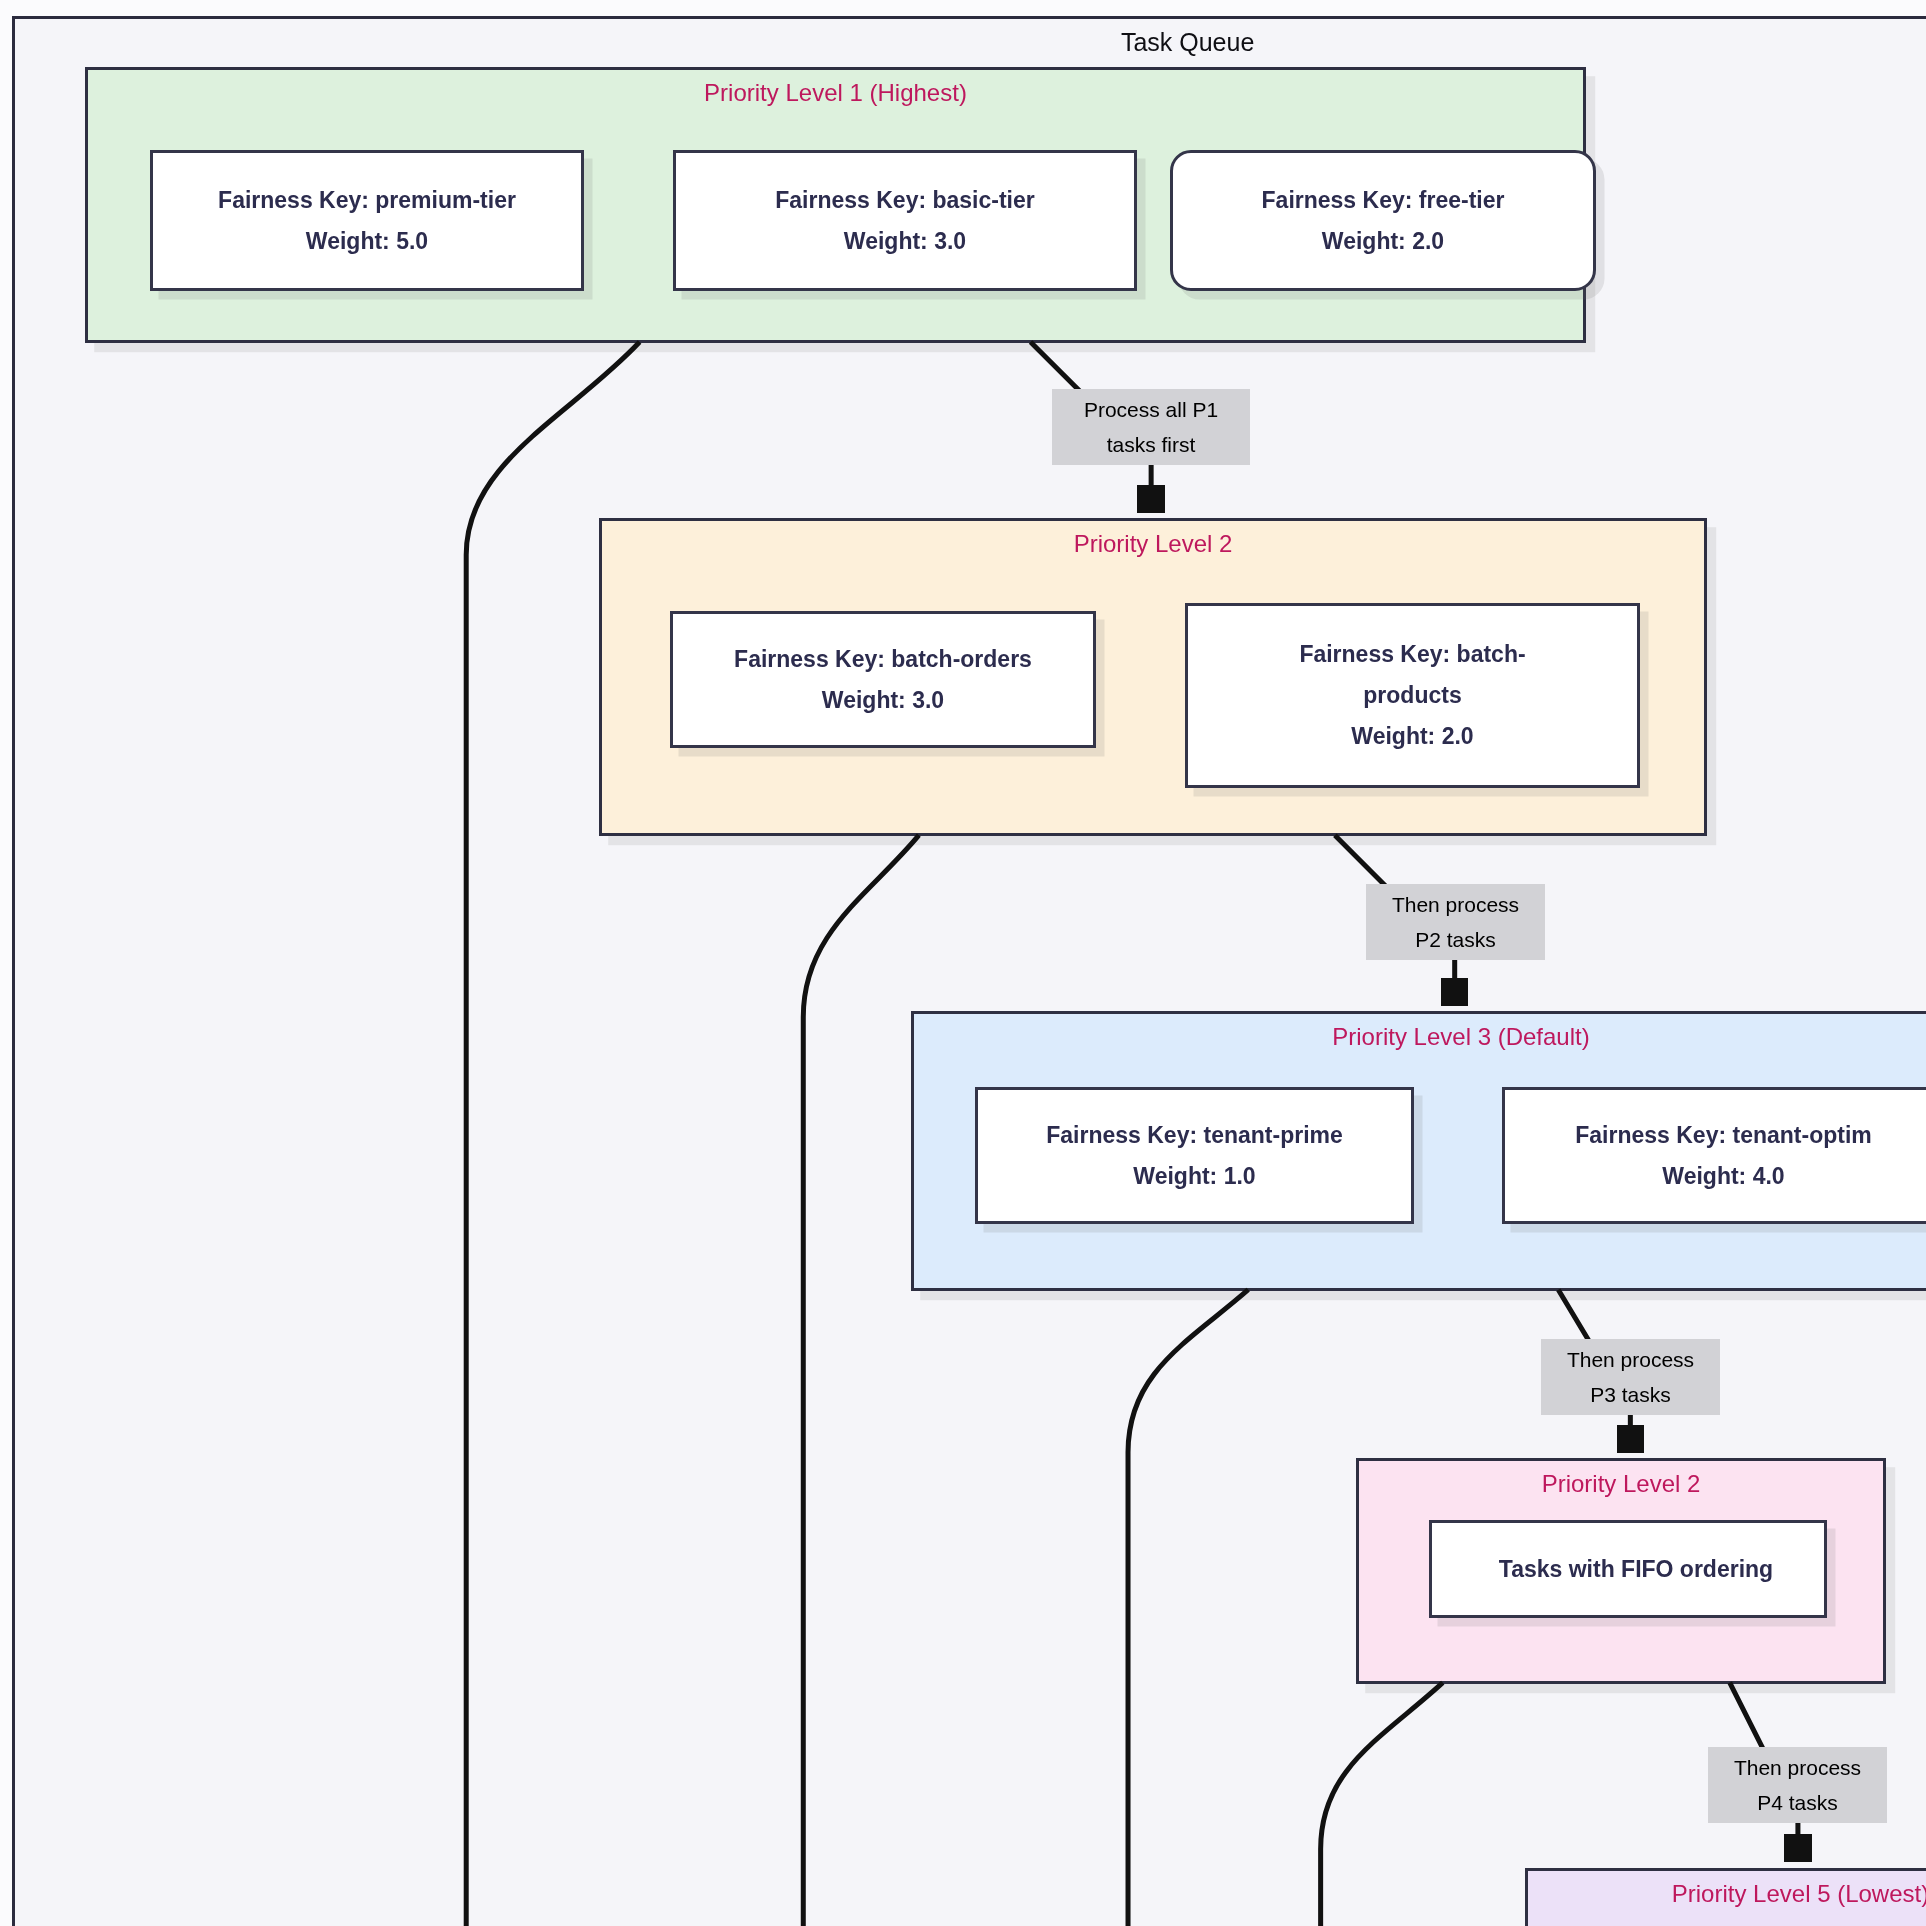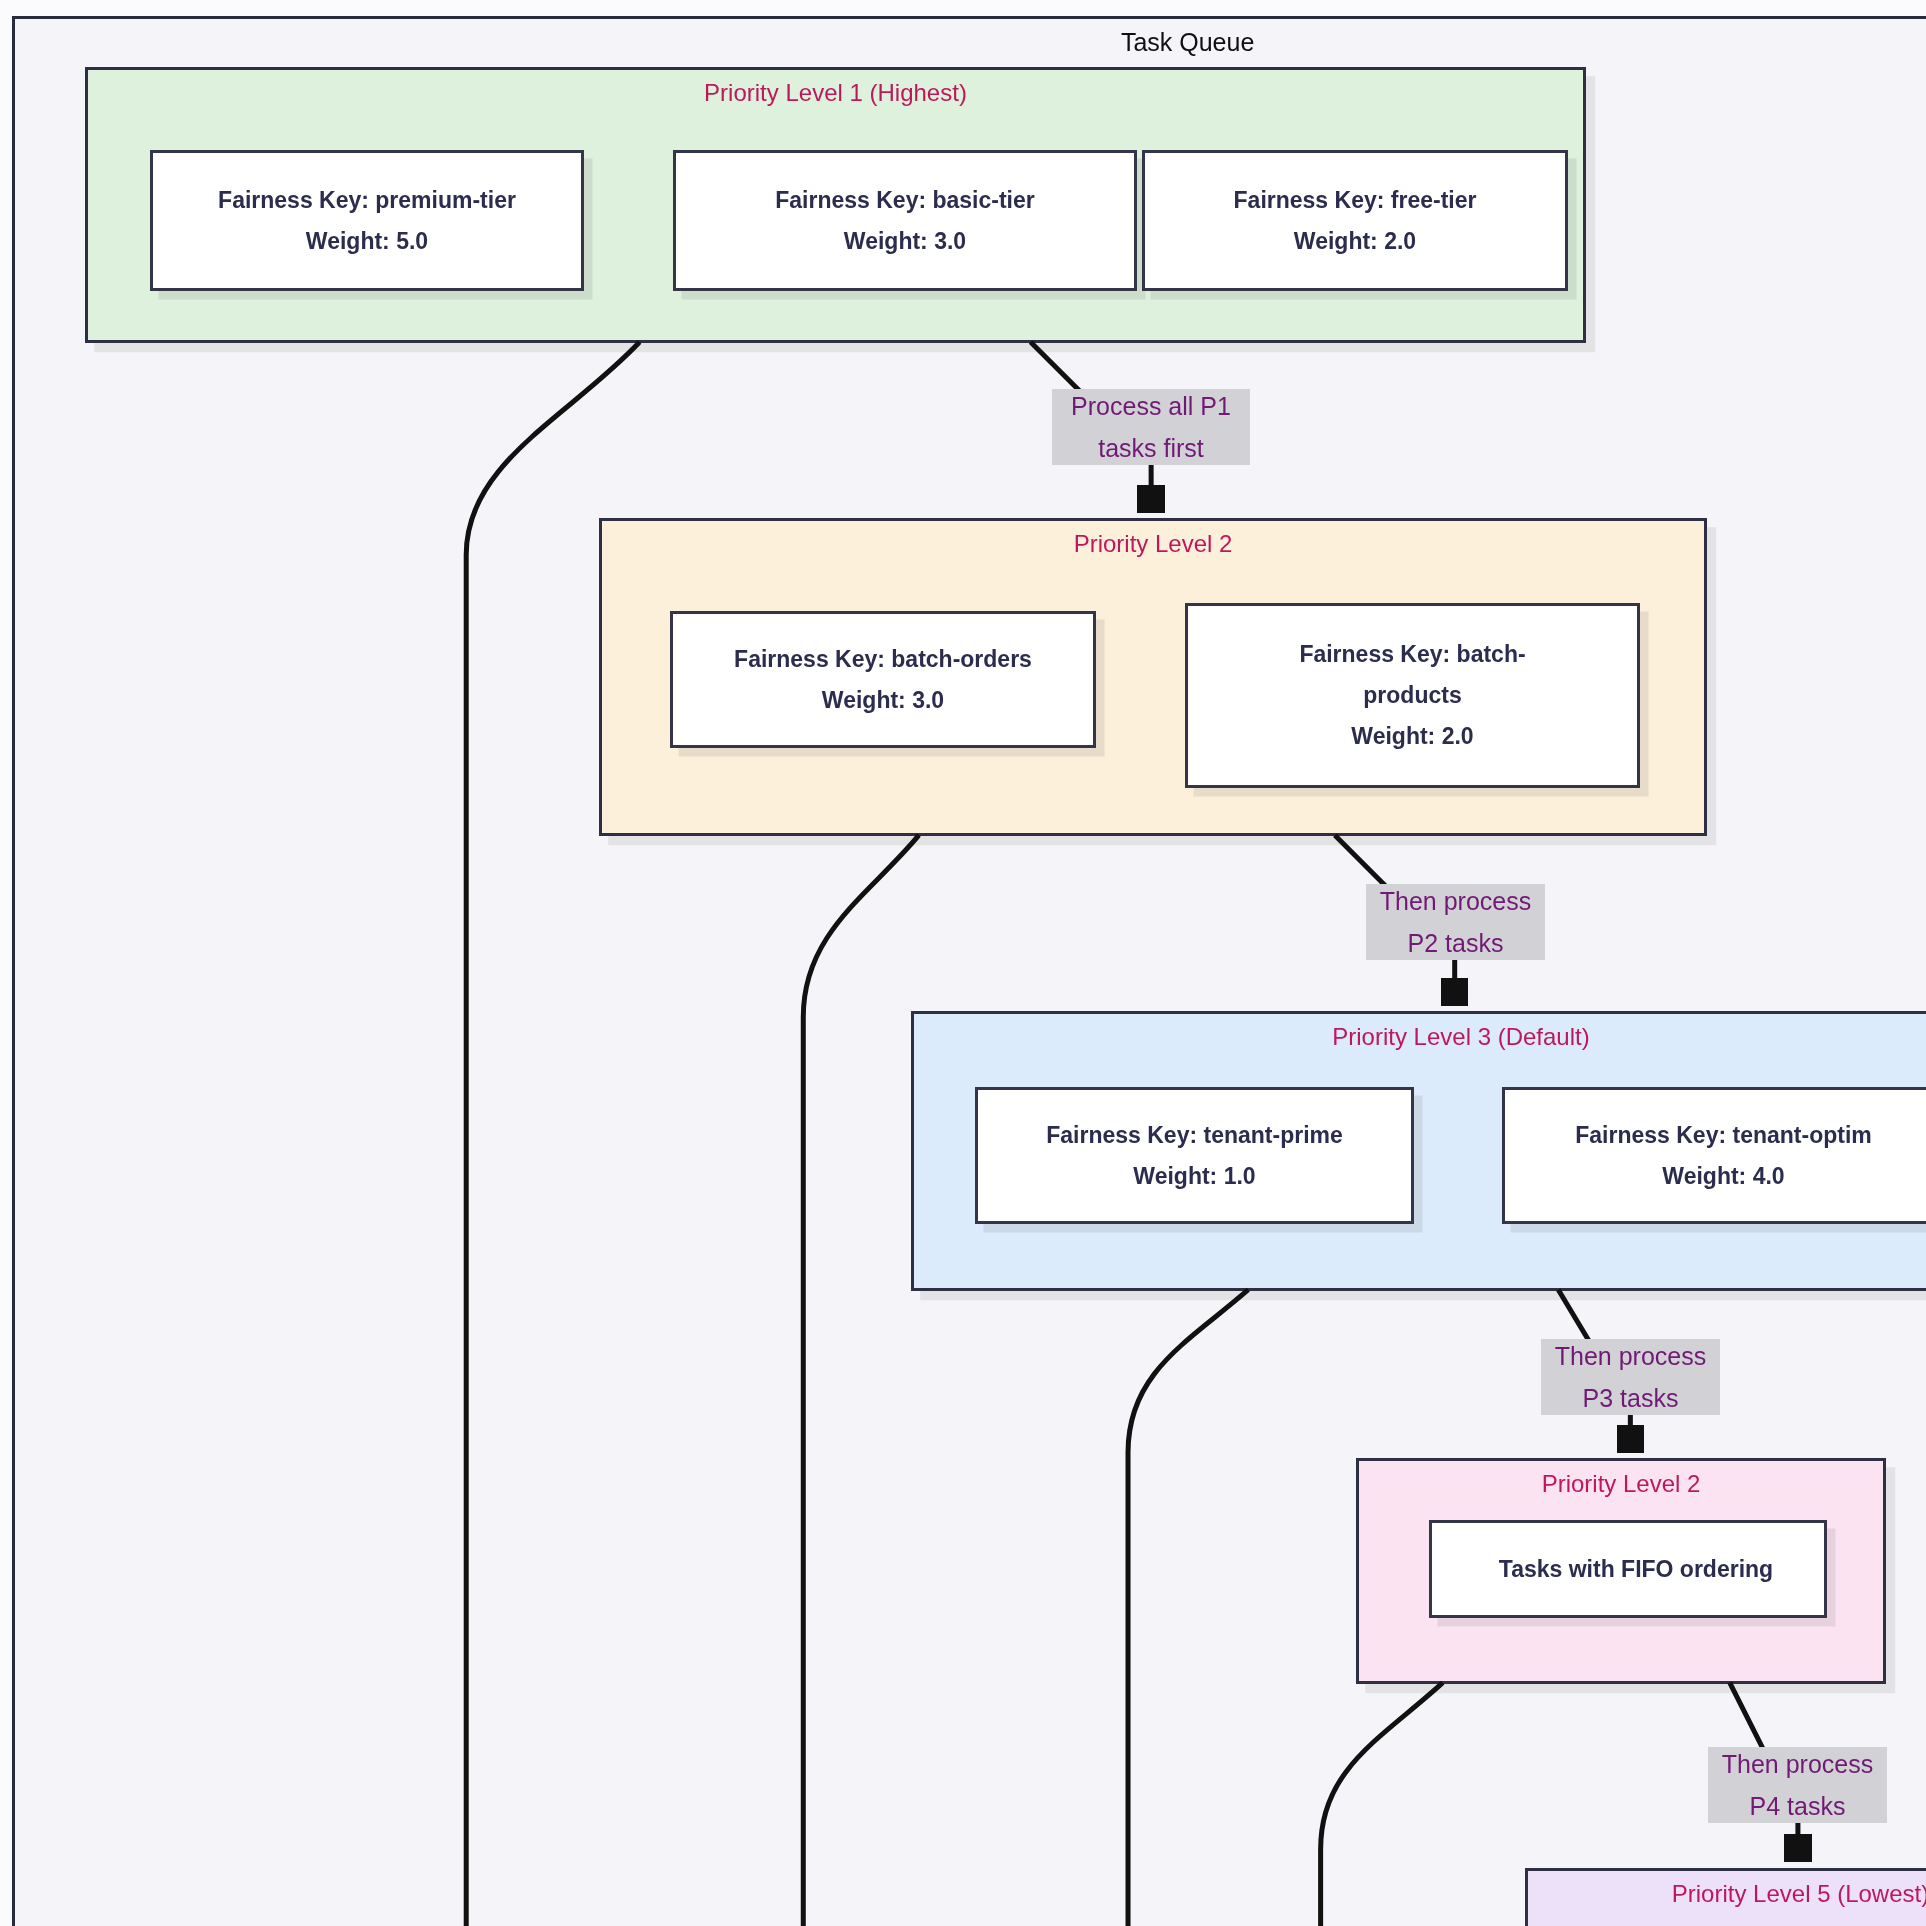--- a/index.html
+++ b/index.html
@@ -62,22 +62,22 @@
     justify-content: center;
     align-items: center;
     text-align: center;
     z-index: 12;
     font-weight: bold;
   }
   
   .elabel {
     position: absolute;
     background: #d2d2d6;
-    color: #701a75;
-    font-size: 25px;
+    color: #000000;
+    font-size: 21px;
     line-height: 1.68;
     display: flex;
     flex-direction: column;
     justify-content: center;
     align-items: center;
     text-align: center;
     z-index: 30;
   }
   svg.edges {
     position: absolute;
@@ -101,21 +101,21 @@
     <div class="sub-title">Priority Level 1 (Highest)</div>
   </div>
   <div class="node" style="left:150px; top:150px; width:428px; height:135px;">
     <span>Fairness Key: premium-tier</span>
     <span>Weight: 5.0</span>
   </div>
   <div class="node" style="left:673px; top:150px; width:458px; height:135px;">
     <span>Fairness Key: basic-tier</span>
     <span>Weight: 3.0</span>
   </div>
-  <div class="node" style="left:1142px; top:150px; width:420px; height:135px;">
+  <div class="node" style="left:1170px; top:150px; width:420px; height:135px;border-radius:21px;">
     <span>Fairness Key: free-tier</span>
     <span>Weight: 2.0</span>
   </div>
 
   <div class="sub" style="left:599px; top:518px; width:1102px; height:312px; background:#fdf0da;">
     <div class="sub-title">Priority Level 2</div>
   </div>
   <div class="node" style="left:670px; top:611px; width:420px; height:131px;">
     <span>Fairness Key: batch-orders</span>
     <span>Weight: 3.0</span>

